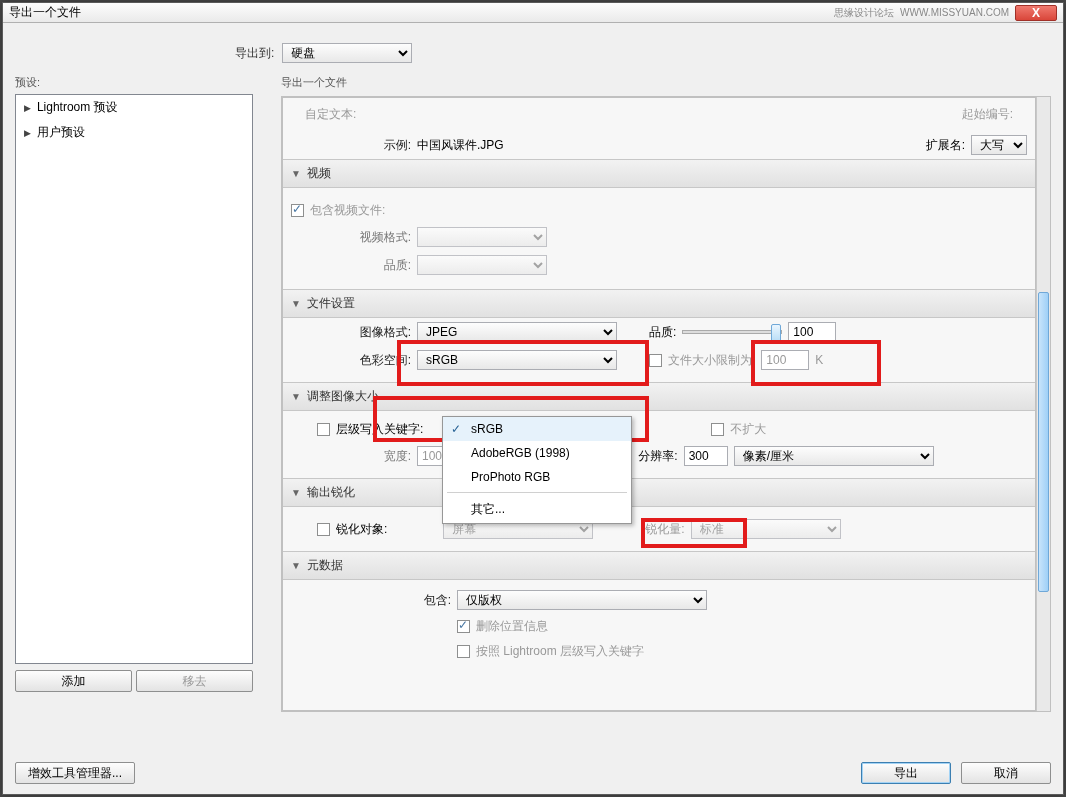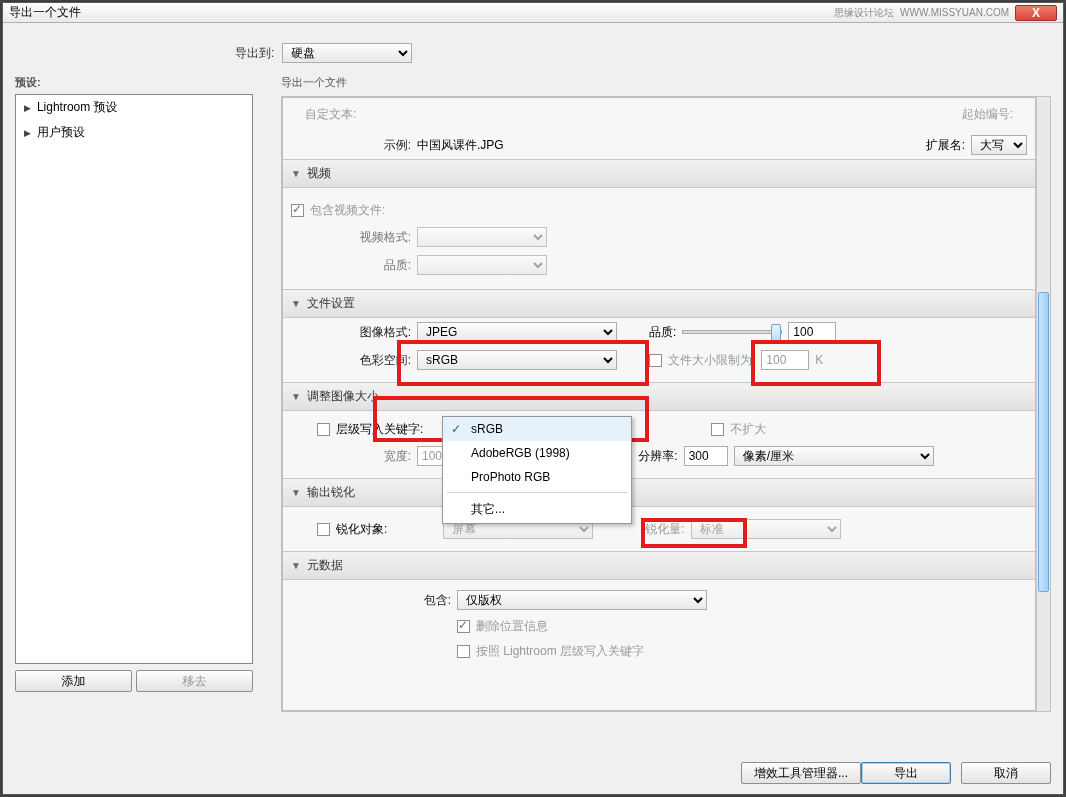--- a/index.html
+++ b/index.html
@@ -9,21 +9,21 @@
   .titlebar .right { display:flex; align-items:center; gap:6px; }
   .wm { color:#888; font-size:10px; }
   .closebtn { width:42px; height:16px; background: linear-gradient(#f07a6f,#d9463a); border:1px solid #a03028; border-radius:2px; display:flex; align-items:center; justify-content:center; color:#fff; font-weight:bold; font-size:10px; }
   .content { position:absolute; left:12px; right:12px; top:30px; bottom:56px; background:#f0f0f0; }
   .toprow { height:40px; display:flex; align-items:center; justify-content:flex-start; padding-left:220px; gap:8px; }
   .lbl { color:#333; }
   select, input[type=text] { height:20px; border:1px solid #abadb3; background:#fff; padding:0 4px; font-size:12px; }
   select { background: linear-gradient(#fdfdfd,#e8e8e8); }
   .preset-section { display:flex; gap:0; height:630px; }
   .preset-col { width:238px; }
-  .preset-label { color:#555; font-size:11px; padding:2px 0;font-weight:bold; }
+  .preset-label { color:#555; font-size:11px; padding:2px 0; }
   .treebox { height:570px; border:1px solid #828790; background:#fff; margin-top:2px; }
   .tree-item { padding:4px 8px; display:flex; align-items:center; gap:6px; }
   .tri { font-size:9px; color:#444; }
   .treebuttons { display:flex; gap:4px; margin-top:6px; }
   .btn { height:22px; border:1px solid #8e8f8f; background:linear-gradient(#fdfdfd,#e3e3e3); border-radius:2px; display:inline-flex; align-items:center; justify-content:center; padding:0 12px; cursor:default; }
   .btn-wide { flex:1; }
   .right-col { flex:1; margin-left:20px; padding-left:8px; }
   .right-header { color:#555; font-size:11px; padding:2px 0 6px; }
   .panel { border:1px solid #c0c0c0; background:#f7f7f7; }
   .scrollwrap { position:relative; height:616px; border:1px solid #c0c0c0; overflow:hidden; }
@@ -40,21 +40,21 @@
   .chk.checked::after { content:"✓"; position:absolute; left:0; top:-3px; color:#4a78a4; font-size:12px; }
   .slider { width:100px; height:4px; background:#ddd; border:1px solid #aaa; position:relative; display:inline-block; vertical-align:middle; }
   .slider .knob { position:absolute; right:0; top:-7px; width:10px; height:18px; background:linear-gradient(#eaf6ff,#b9ddf6); border:1px solid #6fa8d8; border-radius:2px; }
   .numbox { width:48px; padding-right:4px; }
   .hl { position:absolute; border:4px solid #e21b1b; pointer-events:none; }
   .dropdown-pop { position:absolute; background:#fff; border:1px solid #979797; box-shadow:2px 2px 4px rgba(0,0,0,.25); width:190px; z-index:50; }
   .dropdown-pop .opt { padding:5px 10px 5px 28px; position:relative; }
   .dropdown-pop .opt.sel { background:#e6f2fb; }
   .dropdown-pop .opt.sel::before { content:"✓"; position:absolute; left:8px; color:#2a6496; }
   .dropdown-pop .sep { height:1px; background:#d0d0d0; margin:3px 4px; }
-  .footer { position:absolute; left:12px; right:12px; bottom:10px; display:flex; justify-content:flex-end; align-items:center; }
+  .footer { position:absolute; left:12px; right:12px; bottom:10px; display:flex; justify-content:space-between; align-items:center; }
   .footer .btn { min-width:90px; }
   .btn.primary { border:1px solid #3c7fb1; box-shadow:inset 0 0 0 1px #a3d3f5; }
   .disabled { color:#999; }
   .fade-bottom { position:absolute; left:0; right:14px; bottom:0; height:18px; background:#f7f7f7; border-top:0; }
 </style>
 </head>
 <body>
 
 <div class="window">
   <div class="titlebar">

